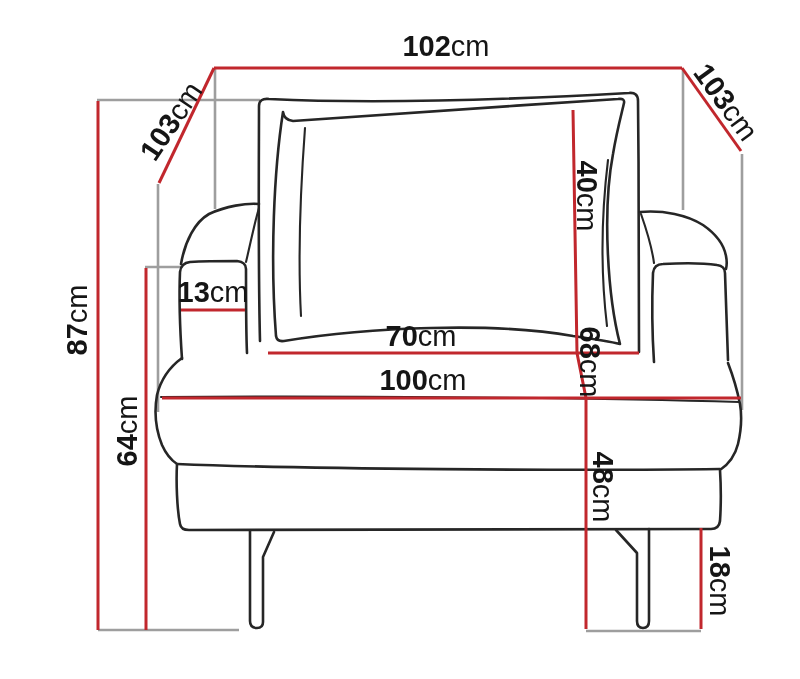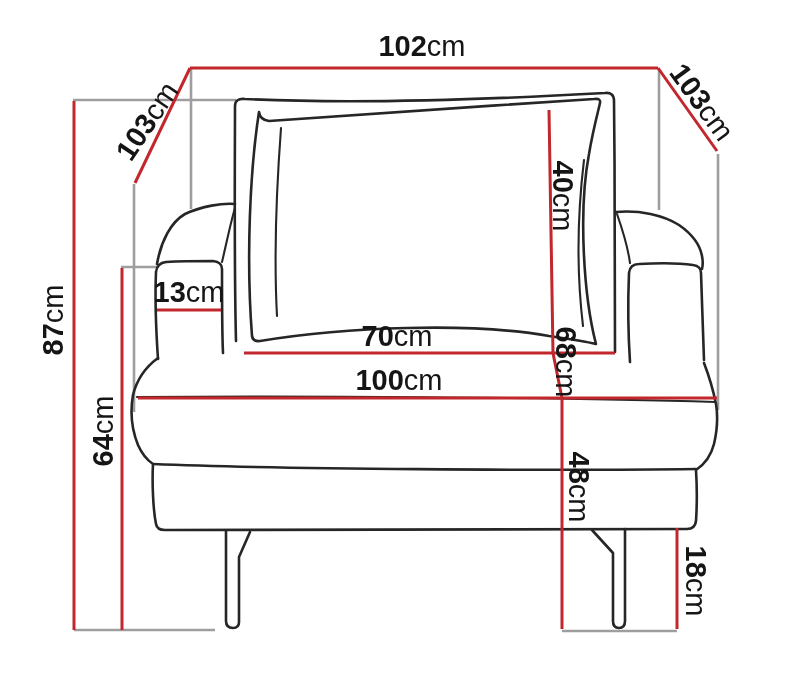--- a/index.html
+++ b/index.html
@@ -6,20 +6,21 @@
     margin: 0;
     padding: 0;
     background: #ffffff;
   }
   .canvas {
     width: 764px;
     height: 679px;
     position: relative;
     background: var(--color-background, #ffffff);
     overflow: hidden;
+    padding-left: 24px;
   }
   svg { display: block; }
 
   .ref-line {
     stroke: var(--color-reference, #9e9e9e);
     stroke-width: 2.6;
     fill: none;
     stroke-linecap: butt;
   }
   .chair {

